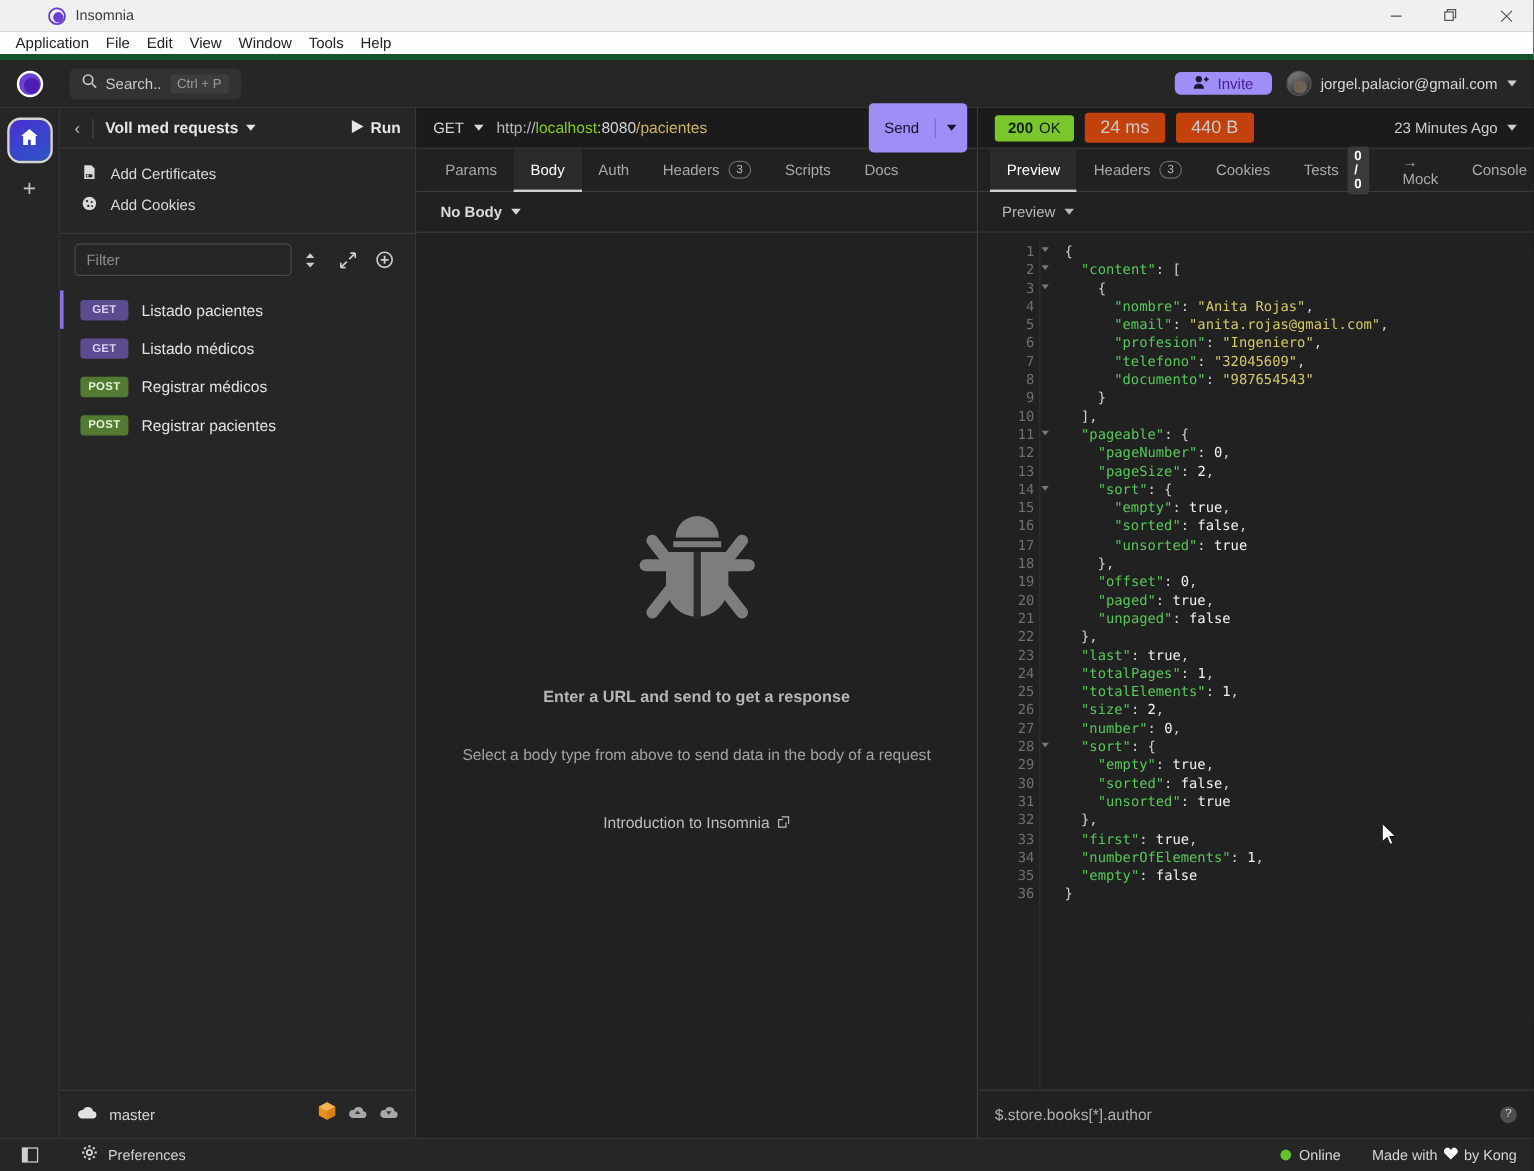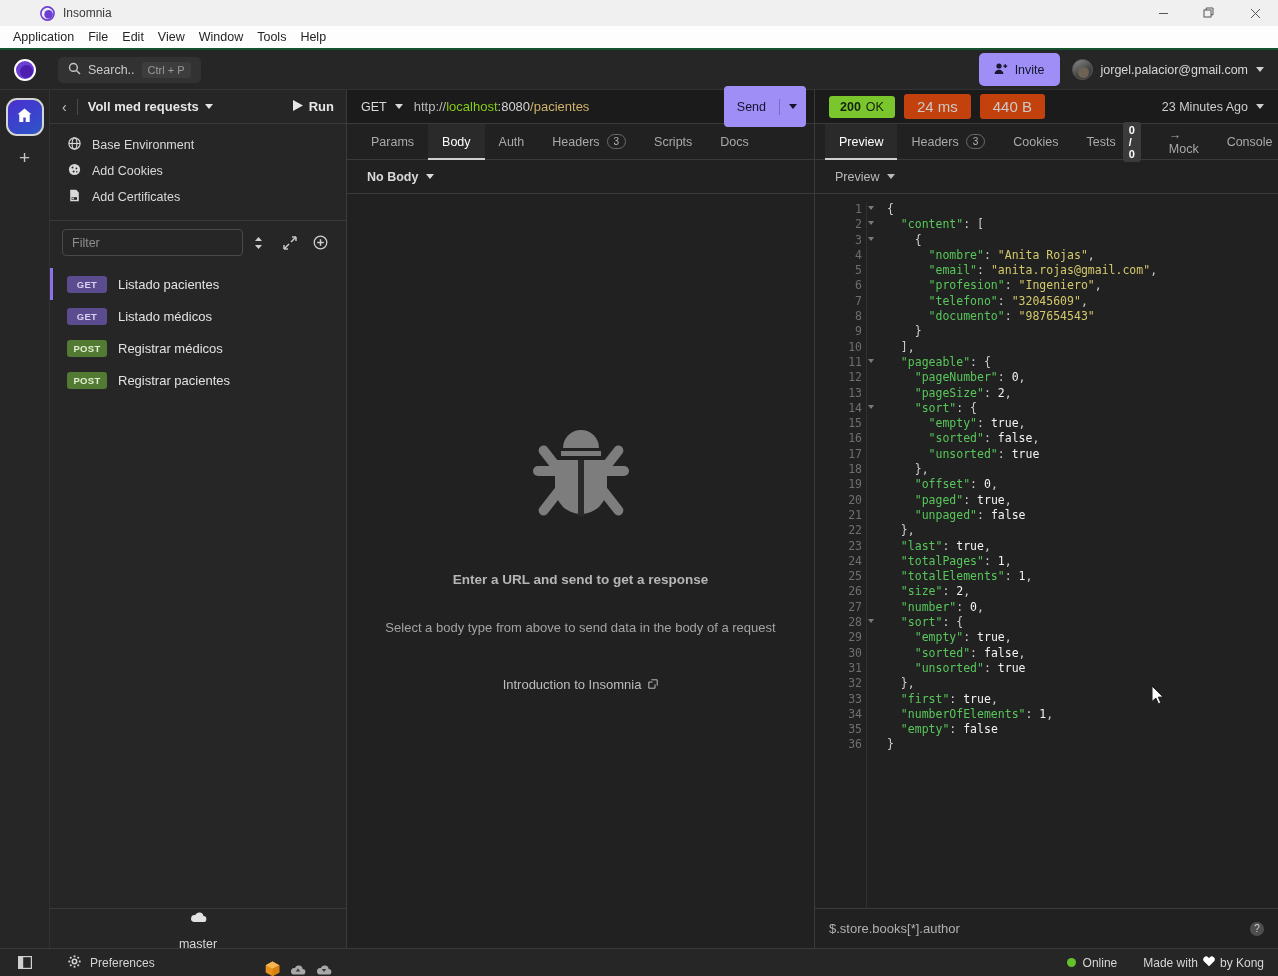--- a/index.html
+++ b/index.html
@@ -23,21 +23,21 @@
   }
   .winctrls { position: absolute; right: 0; top: 0; display: flex; height: 26px; }
   .winctrl {
     width: 46px; height: 26px; display: flex; align-items: center; justify-content: center;
     color: #555;
   }
 
   
   #menubar {
     height: 24px; background: #fdfdfd; display: flex; align-items: center;
-    padding-left: 6px; border-bottom: 2px solid #14532d;
+    padding-left: 6px; border-bottom: 5px solid #14532d;
   }
   #menubar .menu-item {
     font-size: 12.5px; color: #242424; padding: 3px 7px; cursor: default;
   }
 
   
   #topbar {
     height: 40px; background: #262626; display: flex; align-items: center;
     border-bottom: 1px solid #333;
   }
@@ -55,22 +55,22 @@
     border-radius: 5px; height: 26px; padding: 0 10px; min-width: 140px;
     margin-left: 8px;
   }
   #search-box .lbl { font-size: 12.5px; color: #c9c9c9; }
   .kbd {
     background: #3d3d3d; color: #9a9a9a; font-size: 11px;
     border-radius: 3px; padding: 2px 6px;
   }
   .topbar-right { margin-left: auto; display: flex; align-items: center; gap: 12px; padding-right: 14px; }
   #invite-btn {
-    background: #9f8ef5; color: #0f172a; border: none; border-radius: 5px;
-    height: 33px; padding: 0 15px; font-size: 12.5px; font-family: inherit;
+    background: #9f8ef5; color: #4c1d95; border: none; border-radius: 5px;
+    height: 19px; padding: 0 15px; font-size: 12.5px; font-family: inherit;
     display: flex; align-items: center; gap: 7px; cursor: pointer;
   }
   #account { display: flex; align-items: center; gap: 8px; cursor: pointer; }
   .avatar {
     width: 21px; height: 21px; border-radius: 50%;
     background: linear-gradient(150deg,#8a8a8a,#4a4a4a 55%,#2d2d2d);
     border: 1px solid #5a5a5a; overflow: hidden; position: relative;
   }
   .avatar::after {
     content:""; position:absolute; width:11px; height:11px; border-radius:50%;
@@ -144,21 +144,21 @@
   .method {
     font-size: 9.5px; font-weight: bold; border-radius: 3px; padding: 3px 6px;
     min-width: 40px; text-align: center; letter-spacing: .3px;
   }
   .method.get { background: #5b4b8f; color: #d9d2f3; }
   .method.post { background: #527a32; color: #e2f0d4; }
   .req-name { font-size: 13px; color: #e2e2e2; }
 
   #sidebar-footer {
     height: 40px; border-top: 1px solid #3a3a3a; display: flex; align-items: center;
-    padding: 0 14px; gap: 10px; flex-direction: column;
+    padding: 0 14px; gap: 10px;
   }
   #sidebar-footer .branch { font-size: 12.5px; color: #d7d7d7; }
   #sidebar-footer .icons { margin-left: auto; display: flex; align-items: center; gap: 10px; }
 
   
   #req-pane {
     width: 468px; flex: none; background: #212121; display: flex; flex-direction: column;
     border-right: 1px solid #3a3a3a;
   }
   #url-bar {
@@ -392,48 +392,38 @@
             </svg>
         </span>
         <span>Run</span>
       </span>
     </div>
 
     <div id="env-list">
       <div class="env-row">
         <span>
           <svg width="13" height="13" viewBox="0 0 13 13">
-              <circle cx="6.5" cy="6.5" r="5.6" fill="none" stroke="#d9d9d9" stroke-width="1.2"></circle>
-              <ellipse cx="6.5" cy="6.5" rx="2.4" ry="5.6" fill="none" stroke="#d9d9d9" stroke-width="1.1"></ellipse>
-              <line x1="1" y1="6.5" x2="12" y2="6.5" stroke="#d9d9d9" stroke-width="1.1"></line>
+              <path d="M2.2 0.8h6l2.6 2.6v8.8H2.2z" fill="#d9d9d9"></path>
+              <rect x="3.6" y="8.2" width="5.4" height="2.6" fill="#262626"></rect>
+              <circle cx="5.1" cy="9.5" r="0.9" fill="#d9d9d9"></circle>
             </svg>
         </span>
-        <span>Base Environment</span>
+        <span>Add Certificates</span>
       </div>
       <div class="env-row">
         <span>
           <svg width="13" height="13" viewBox="0 0 13 13">
               <circle cx="6.5" cy="6.5" r="5.6" fill="#d9d9d9"></circle>
               <circle cx="4.5" cy="4.6" r="1" fill="#262626"></circle>
               <circle cx="8.4" cy="5.4" r="0.9" fill="#262626"></circle>
               <circle cx="5.6" cy="8.6" r="1" fill="#262626"></circle>
               <circle cx="8.8" cy="8.8" r="0.8" fill="#262626"></circle>
             </svg>
         </span>
         <span>Add Cookies</span>
-      </div>
-      <div class="env-row">
-        <span>
-          <svg width="13" height="13" viewBox="0 0 13 13">
-              <path d="M2.2 0.8h6l2.6 2.6v8.8H2.2z" fill="#d9d9d9"></path>
-              <rect x="3.6" y="8.2" width="5.4" height="2.6" fill="#262626"></rect>
-              <circle cx="5.1" cy="9.5" r="0.9" fill="#d9d9d9"></circle>
-            </svg>
-        </span>
-        <span>Add Certificates</span>
       </div>
     </div>
 
     <div id="filter-bar">
       <input id="filter-input" value="" placeholder="Filter" style="">
       <span class="fbtn">
         <svg width="11" height="14" viewBox="0 0 11 14">
             <polygon points="5.5,1 9,5 2,5" fill="#cfcfcf"></polygon>
             <polygon points="5.5,13 9,9 2,9" fill="#cfcfcf"></polygon>
           </svg>

